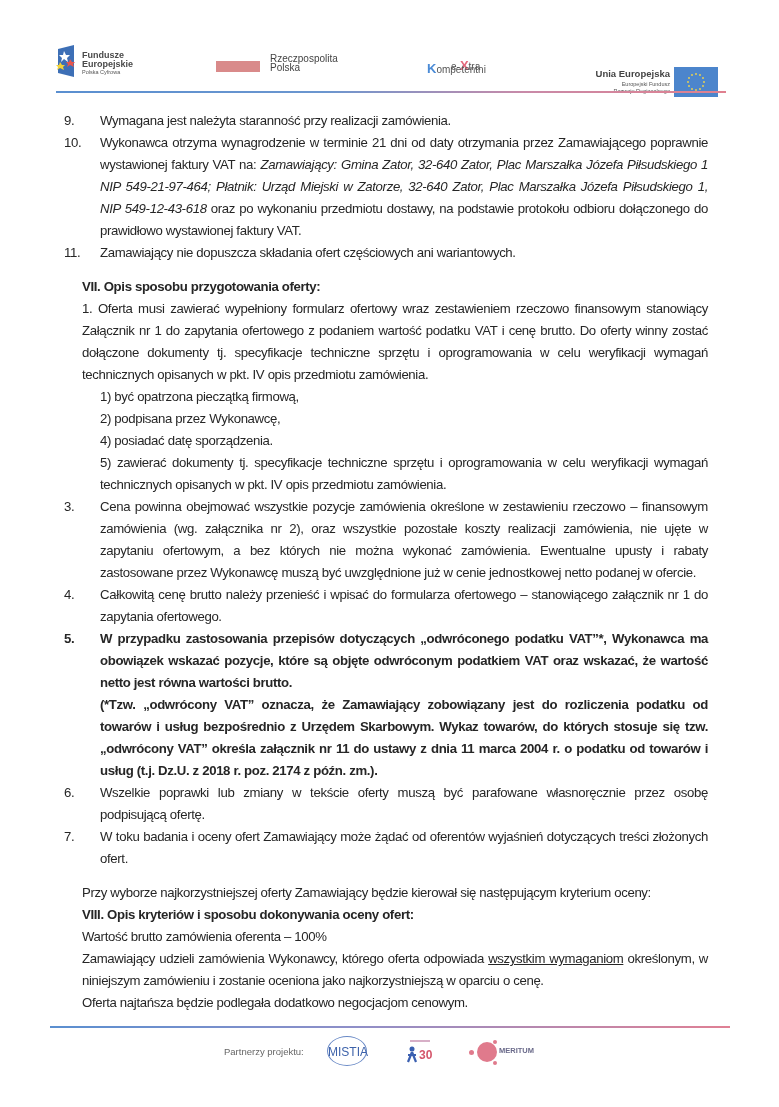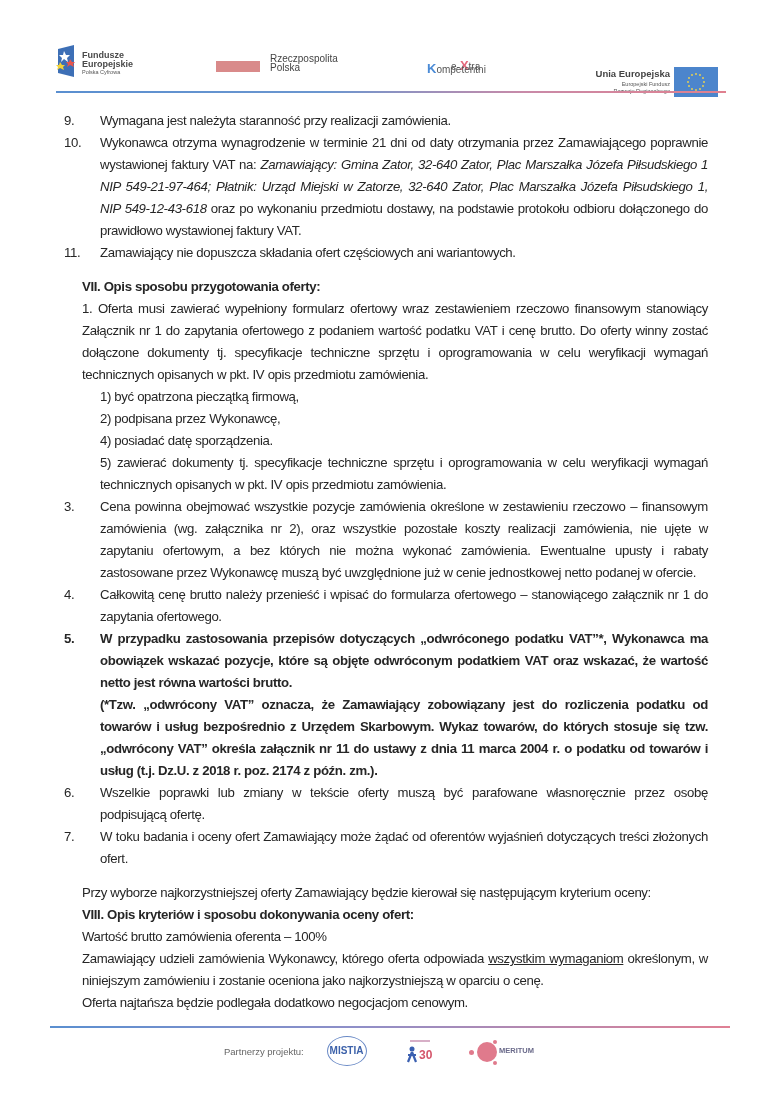--- a/index.html
+++ b/index.html
@@ -108,21 +108,21 @@
   <p class="p tl">Wartość brutto zamówienia oferenta – 100%</p>
   <p class="p"><span>Zamawiający udzieli zamówienia Wykonawcy, którego oferta odpowiada </span><span class="u">wszystkim wymaganiom</span><span> określonym, w niniejszym zamówieniu  i zostanie oceniona jako najkorzystniejszą w oparciu o cenę.</span></p>
   <p class="p tl">Oferta najtańsza będzie podlegała dodatkowo negocjacjom cenowym.</p>
 </div>
 
 <div>
   <div class="ftr-line"></div>
   <div class="abs" style="left:224px;top:1046px;font-size:9.5px;color:#666;">Partnerzy projektu:</div>
 
   <div class="abs" style="left:327px;top:1036px;width:40px;height:30px;border:1.5px solid #6a8ac6;border-radius:50%;box-sizing:border-box;">
-    <div class="abs" style="left:0;top:8px;width:37px;text-align:center;font-size:10px;font-weight:bold;color:#3d62aa;">MISTIA</div>
+    <div class="abs" style="left:0;top:8px;width:37px;text-align:center;font-size:12px;font-weight:normal;color:#3d62aa;">MISTIA</div>
   </div>
 
   <div class="abs" style="left:406px;top:1040px;width:30px;height:26px;">
     <div class="abs" style="left:4px;top:0;width:20px;height:2px;background:#b06090;opacity:0.5;"></div>
     <svg class="abs" style="left:0;top:6px" width="12" height="18" viewBox="0 0 12 18">
       <circle cx="6" cy="3" r="2.5" fill="#3a5fb0"></circle>
       <path d="M6 6 L2 16 M6 6 L10 16 M2 9 L10 9" stroke="#3a5fb0" stroke-width="2.2" fill="none"></path>
     </svg>
     <div class="abs" style="left:13px;top:8px;font-size:12px;font-weight:bold;color:#d4556a;">30</div>
   </div>

